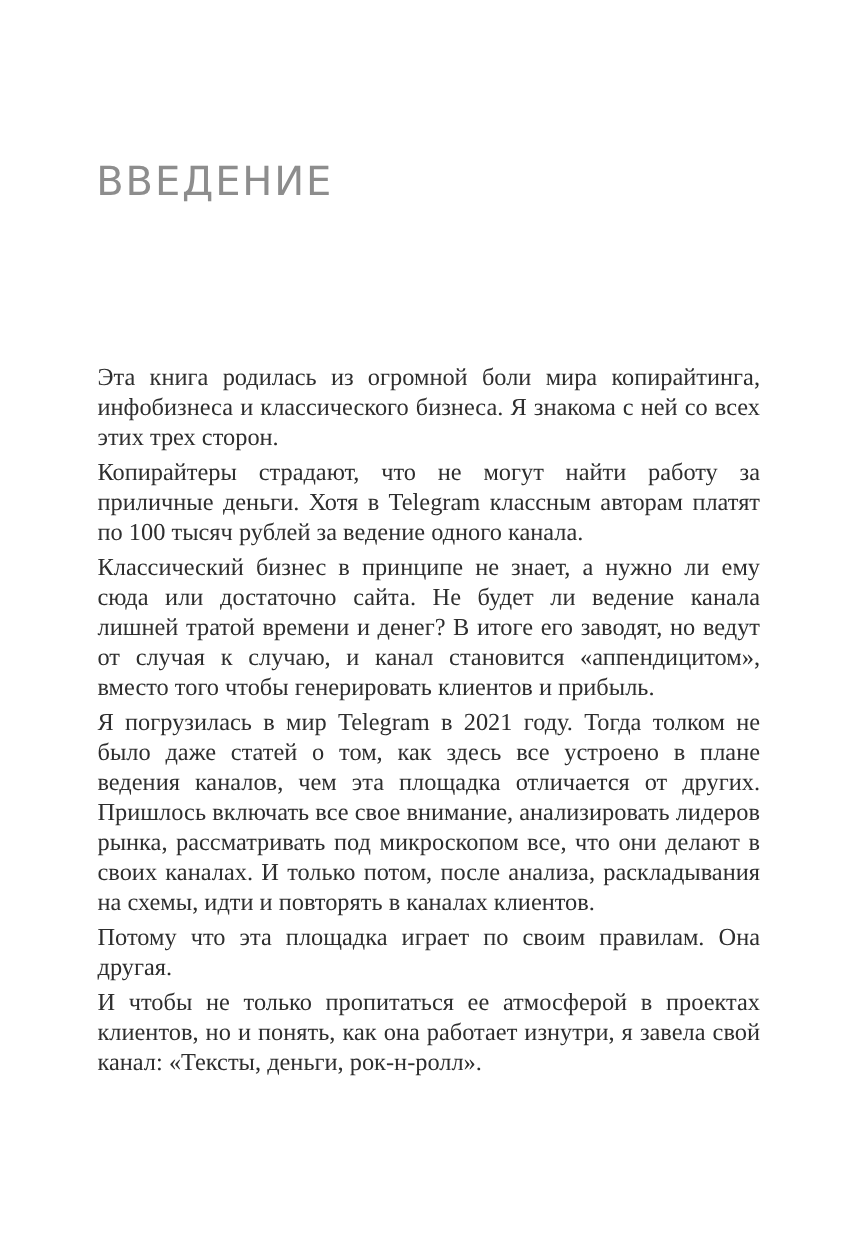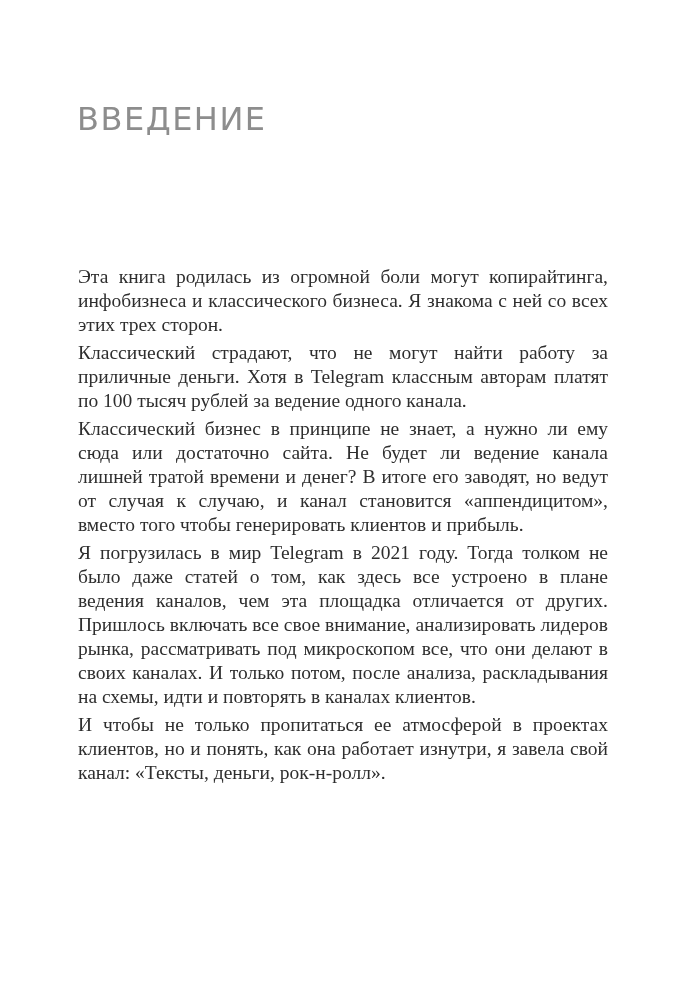--- a/index.html
+++ b/index.html
@@ -7,20 +7,21 @@
     padding: 0;
     background: #ffffff;
   }
   .page {
     position: relative;
     width: 682px;
     height: 841px;
     background: #ffffff;
     overflow: hidden;
     font-family: "Liberation Serif", serif;
+    margin-top: 26px;
   }
   .chapter-title {
     position: absolute;
     top: 100px;
     left: 77px;
     margin: 0;
     font-family: "DejaVu Sans", "Liberation Sans", sans-serif;
     font-size: 32px;
     line-height: 38px;
     font-weight: 500;
@@ -43,19 +44,20 @@
     hyphens: auto;
     -webkit-hyphens: auto;
   }
 </style>
 </head>
 <body>
 
 <div class="page">
   <h1 class="chapter-title">ВВЕДЕНИЕ</h1>
   <div class="body-text">
-      <p>Эта книга родилась из огромной боли могут копирайтинга, инфобизнеса и классического бизнеса. Я знакома с ней со всех этих трех сторон.</p>
-      <p>Классический страдают, что не могут найти работу за приличные деньги. Хотя в Telegram классным авторам платят по 100 тысяч рублей за ведение одного канала.</p>
+      <p>Эта книга родилась из огромной боли мира копирайтинга, инфобизнеса и классического бизнеса. Я знакома с ней со всех этих трех сторон.</p>
+      <p>Копирайтеры страдают, что не могут найти работу за приличные деньги. Хотя в Telegram классным авторам платят по 100 тысяч рублей за ведение одного канала.</p>
       <p>Классический бизнес в принципе не знает, а нужно ли ему сюда или достаточно сайта. Не будет ли ведение канала лишней тратой времени и денег? В итоге его заводят, но ведут от случая к случаю, и канал становится «аппендицитом», вместо того чтобы генерировать клиентов и прибыль.</p>
       <p>Я погрузилась в мир Telegram в 2021 году. Тогда толком не было даже статей о том, как здесь все устроено в плане ведения каналов, чем эта площадка отличается от других. Пришлось включать все свое внимание, анализировать лидеров рынка, рассматривать под микроскопом все, что они делают в своих каналах. И только потом, после анализа, раскладывания на схемы, идти и повторять в каналах клиентов.</p>
+      <p>Потому что эта площадка играет по своим правилам. Она другая.</p>
       <p>И чтобы не только пропитаться ее атмосферой в проектах клиентов, но и понять, как она работает изнутри, я завела свой канал: «Тексты, деньги, рок-н-ролл».</p>
     </div>
 </div>
 
 </body></html>

